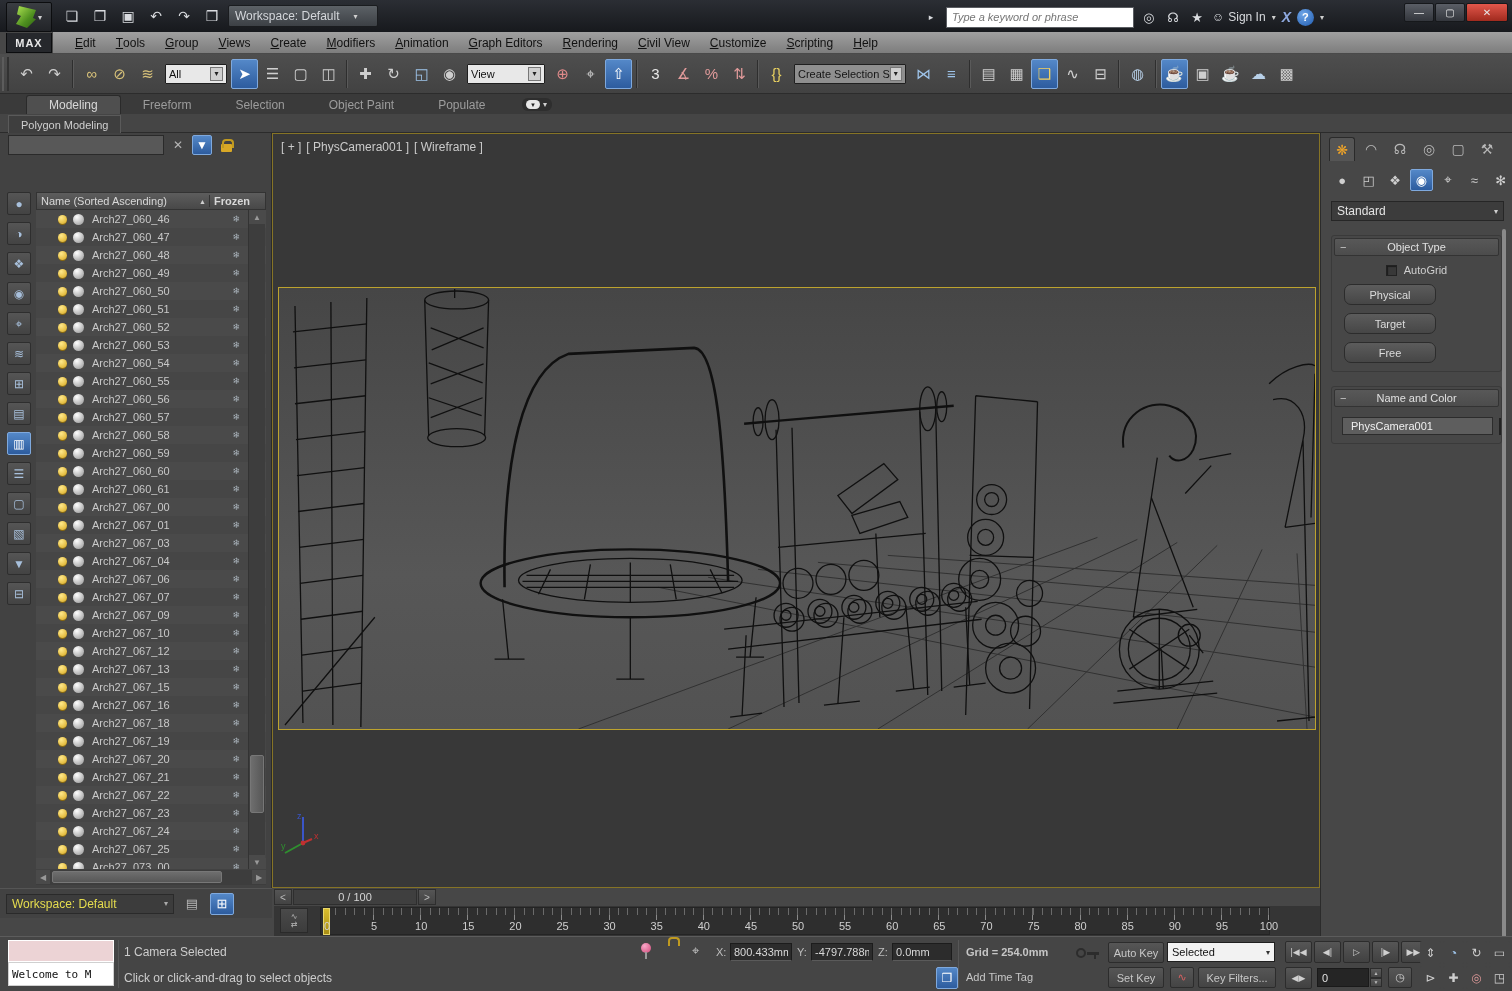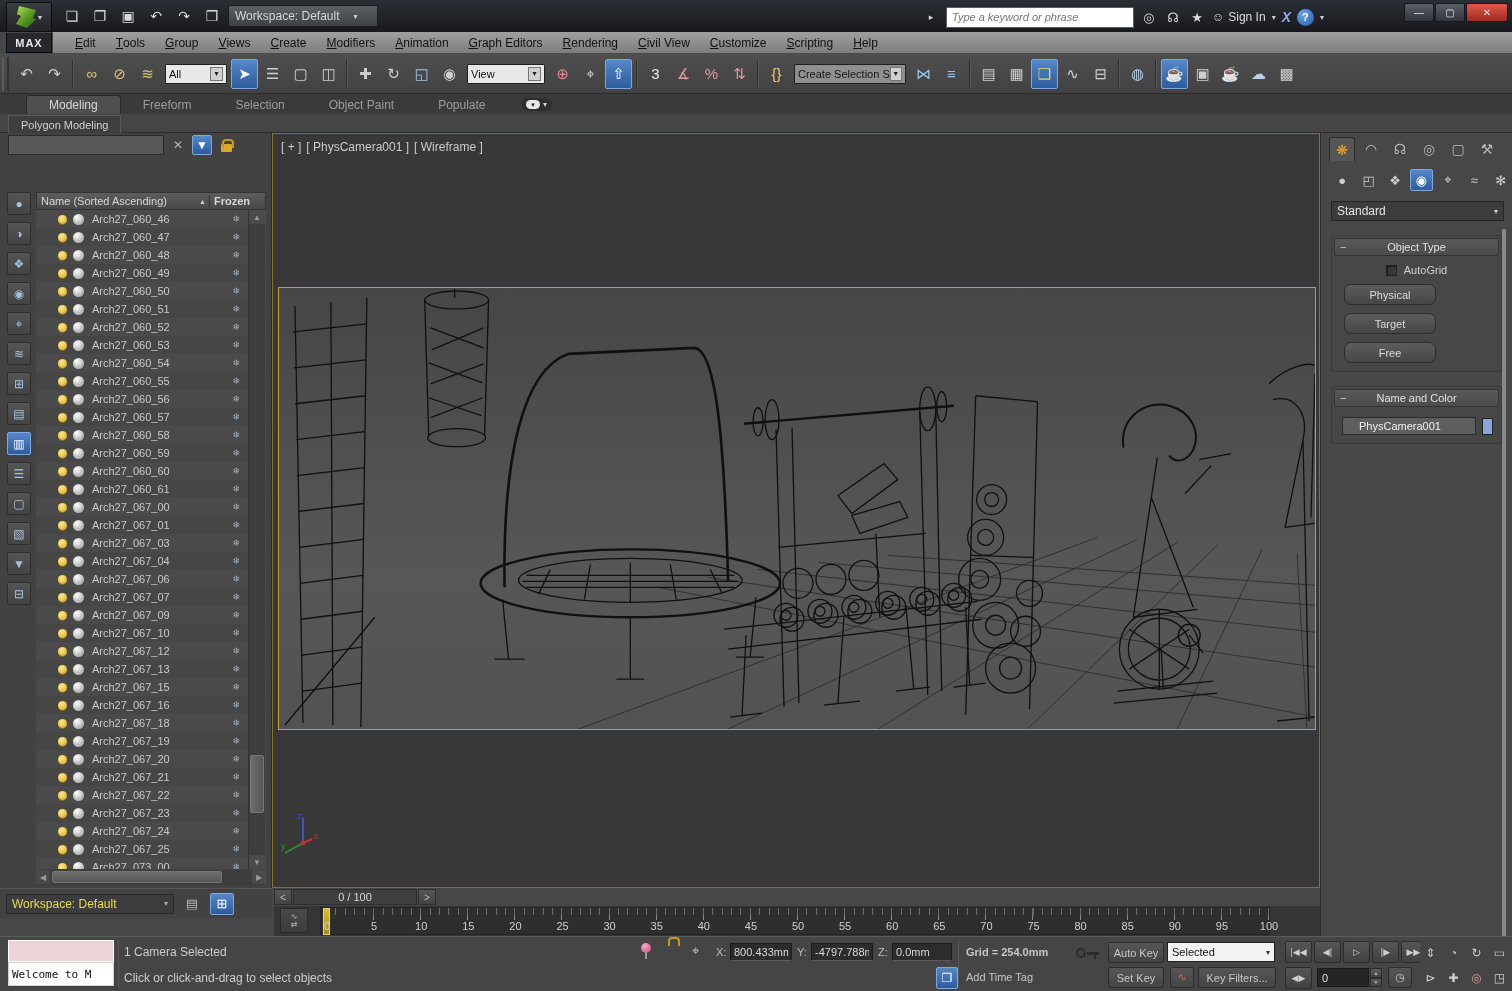--- a/index.html
+++ b/index.html
@@ -259,22 +259,22 @@
   .rollout-minus { position:absolute; left:5px; font-size:11px; color:#ccc; }
   #autogrid-row { display:flex; align-items:center; gap:7px; justify-content:center;
     padding:6px 0 2px 0; font-size:11px; color:#cfcfcf; }
   #autogrid-cb { width:11px; height:11px; background:#383838; border:1px solid #222;
     box-shadow:inset 1px 1px 1px #1c1c1c; }
   #ot-buttons { display:flex; flex-wrap:wrap; gap:8px 14px; padding:6px 10px 0 12px; }
   .ot-btn { width:92px; height:21px; background:linear-gradient(#5c5c5c,#464646);
     border:1px solid #2c2c2c; border-radius:7px; color:#dcdcdc; font-size:11px;
     display:flex; align-items:center; justify-content:center; }
   #nc-row { display:flex; align-items:center; gap:6px; padding:8px 8px 0 10px; }
-  #nc-name { width:134px; height:18px; background:#5e5e5e; border:1px solid #2c2c2c;
-    color:#f0f0f0; font-size:11px; padding:0 16px; font-family:"Liberation Sans",sans-serif; }
+  #nc-name { width:151px; height:18px; background:#5e5e5e; border:1px solid #2c2c2c;
+    color:#f0f0f0; font-size:11px; padding:0 8px; font-family:"Liberation Sans",sans-serif; }
   #nc-swatch { width:17px; height:17px; border:1px solid #222; }
   #cp-scroll { position:absolute; right:6px; top:96px; width:4px; height:758px;
     background:#8a8a8a; border-radius:2px; }
 </style>
 </head>
 <body>
 
 <div id="titlebar">
   <div id="app-button">
     <div id="app-logo"></div>

